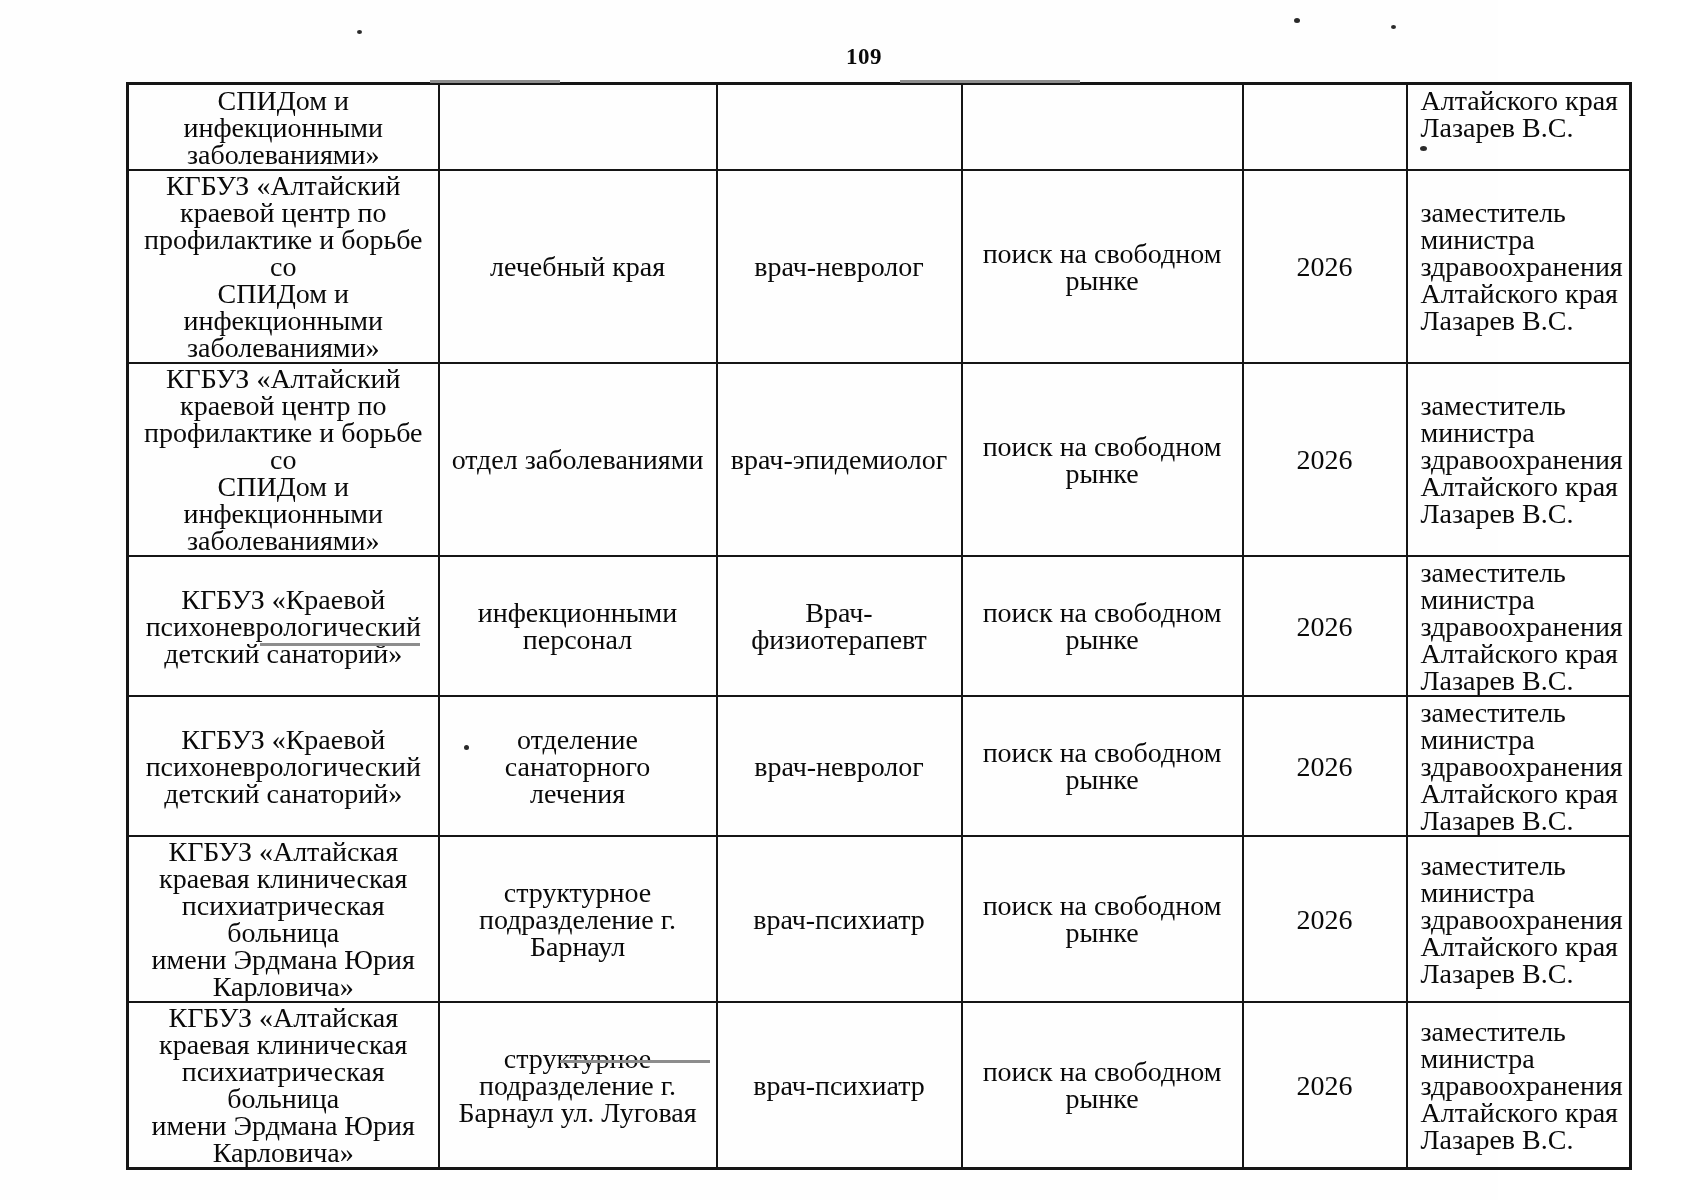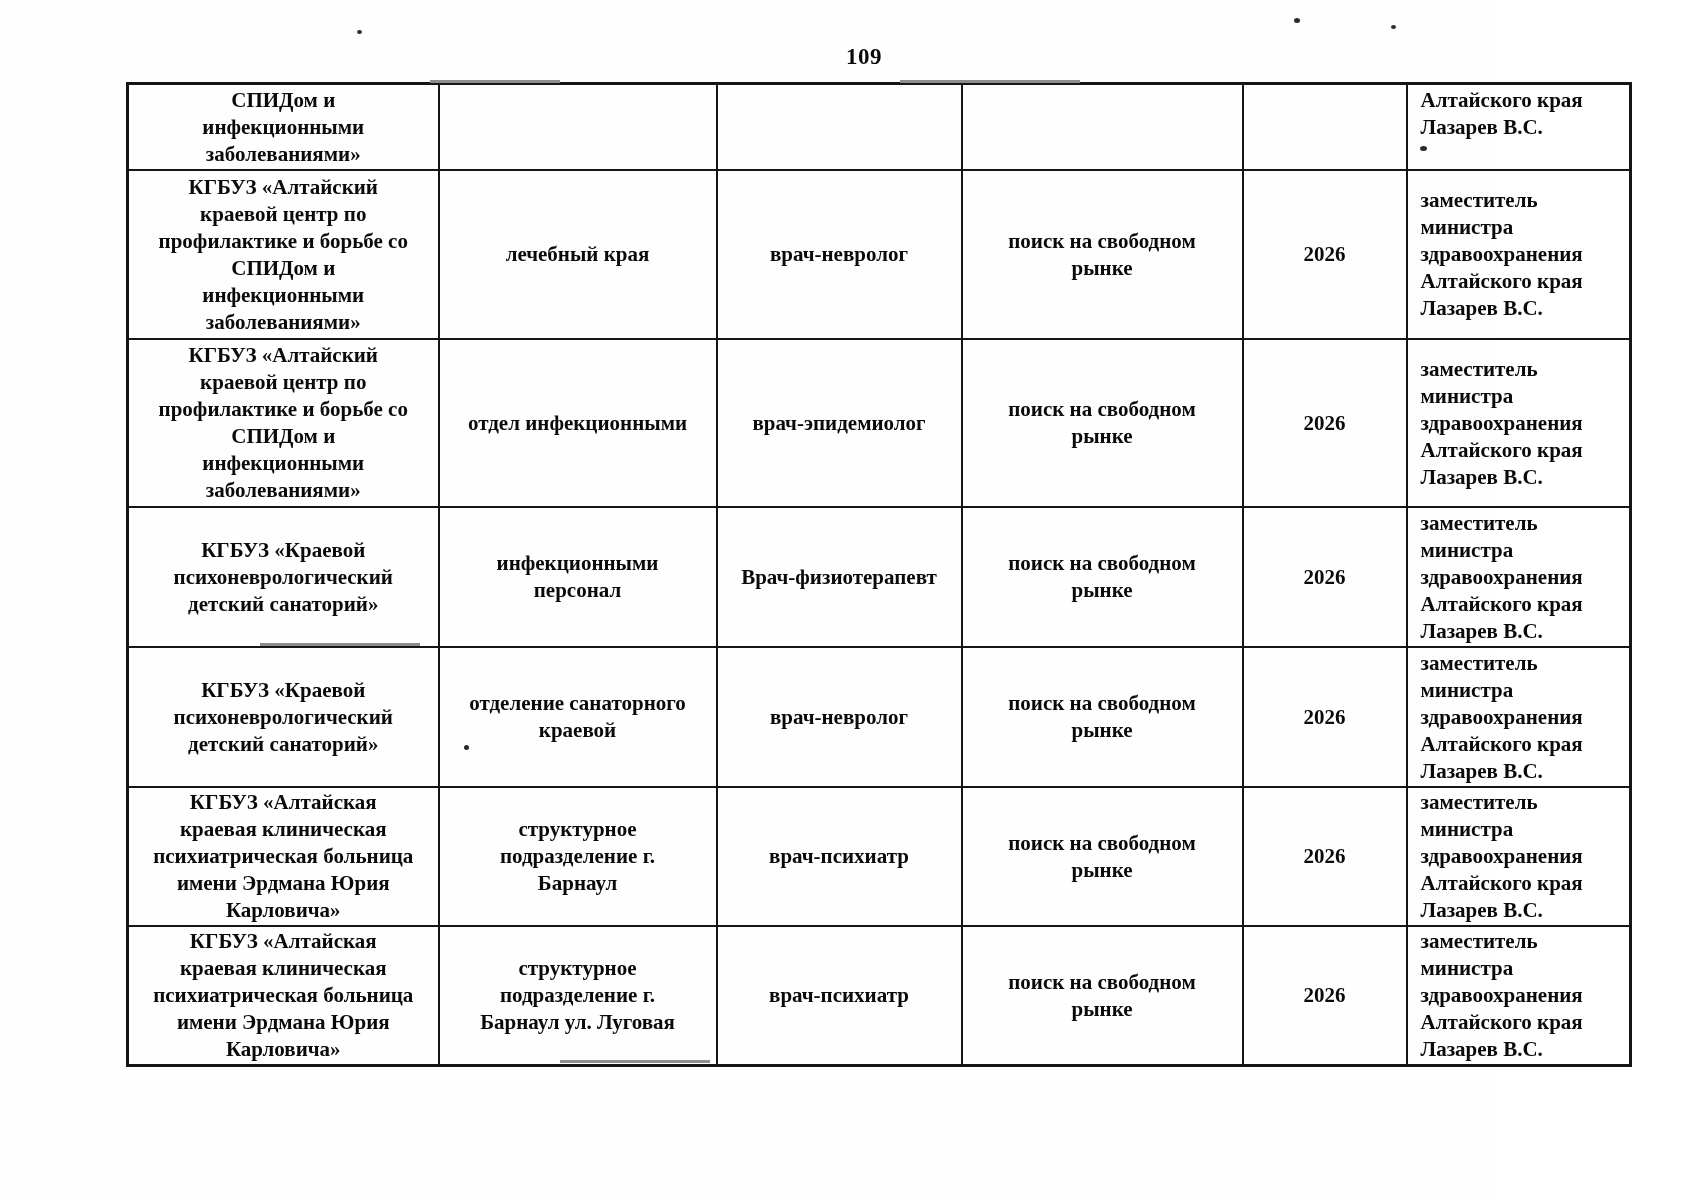--- a/index.html
+++ b/index.html
@@ -34,23 +34,23 @@
     top: 82px;
     width: 1503px;
     border-collapse: collapse;
     table-layout: fixed;
     border: 3px solid #151515;
   }
   table.doc-table td {
     border: 2px solid #151515;
     text-align: center;
     vertical-align: middle;
-    font-size: 21px;
+    font-size: 28px;
     line-height: 27px;
-    font-weight: 700;
+    font-weight: 400;
     white-space: pre-line;
     padding: 1px 5px;
     overflow: hidden;
   }
   table.doc-table td.approver {
     text-align: left;
     padding-left: 13px;
     padding-right: 6px;
   }
   tr.row-partial td {
@@ -124,21 +124,21 @@
 Алтайского края
 Лазарев В.С.</td>
       </tr>
       <tr class="r3">
         <td>КГБУЗ «Алтайский
 краевой центр по
 профилактике и борьбе со
 СПИДом и
 инфекционными
 заболеваниями»</td>
-        <td>отдел инфекционными</td>
+        <td>отдел заболеваниями</td>
         <td>врач-эпидемиолог</td>
         <td>поиск на свободном
 рынке</td>
         <td>2026</td>
         <td class="approver">заместитель
 министра
 здравоохранения
 Алтайского края
 Лазарев В.С.</td>
       </tr>
@@ -156,21 +156,21 @@
 министра
 здравоохранения
 Алтайского края
 Лазарев В.С.</td>
       </tr>
       <tr class="r5">
         <td>КГБУЗ «Краевой
 психоневрологический
 детский санаторий»</td>
         <td>отделение санаторного
-краевой</td>
+лечения</td>
         <td>врач-невролог</td>
         <td>поиск на свободном
 рынке</td>
         <td>2026</td>
         <td class="approver">заместитель
 министра
 здравоохранения
 Алтайского края
 Лазарев В.С.</td>
       </tr>

